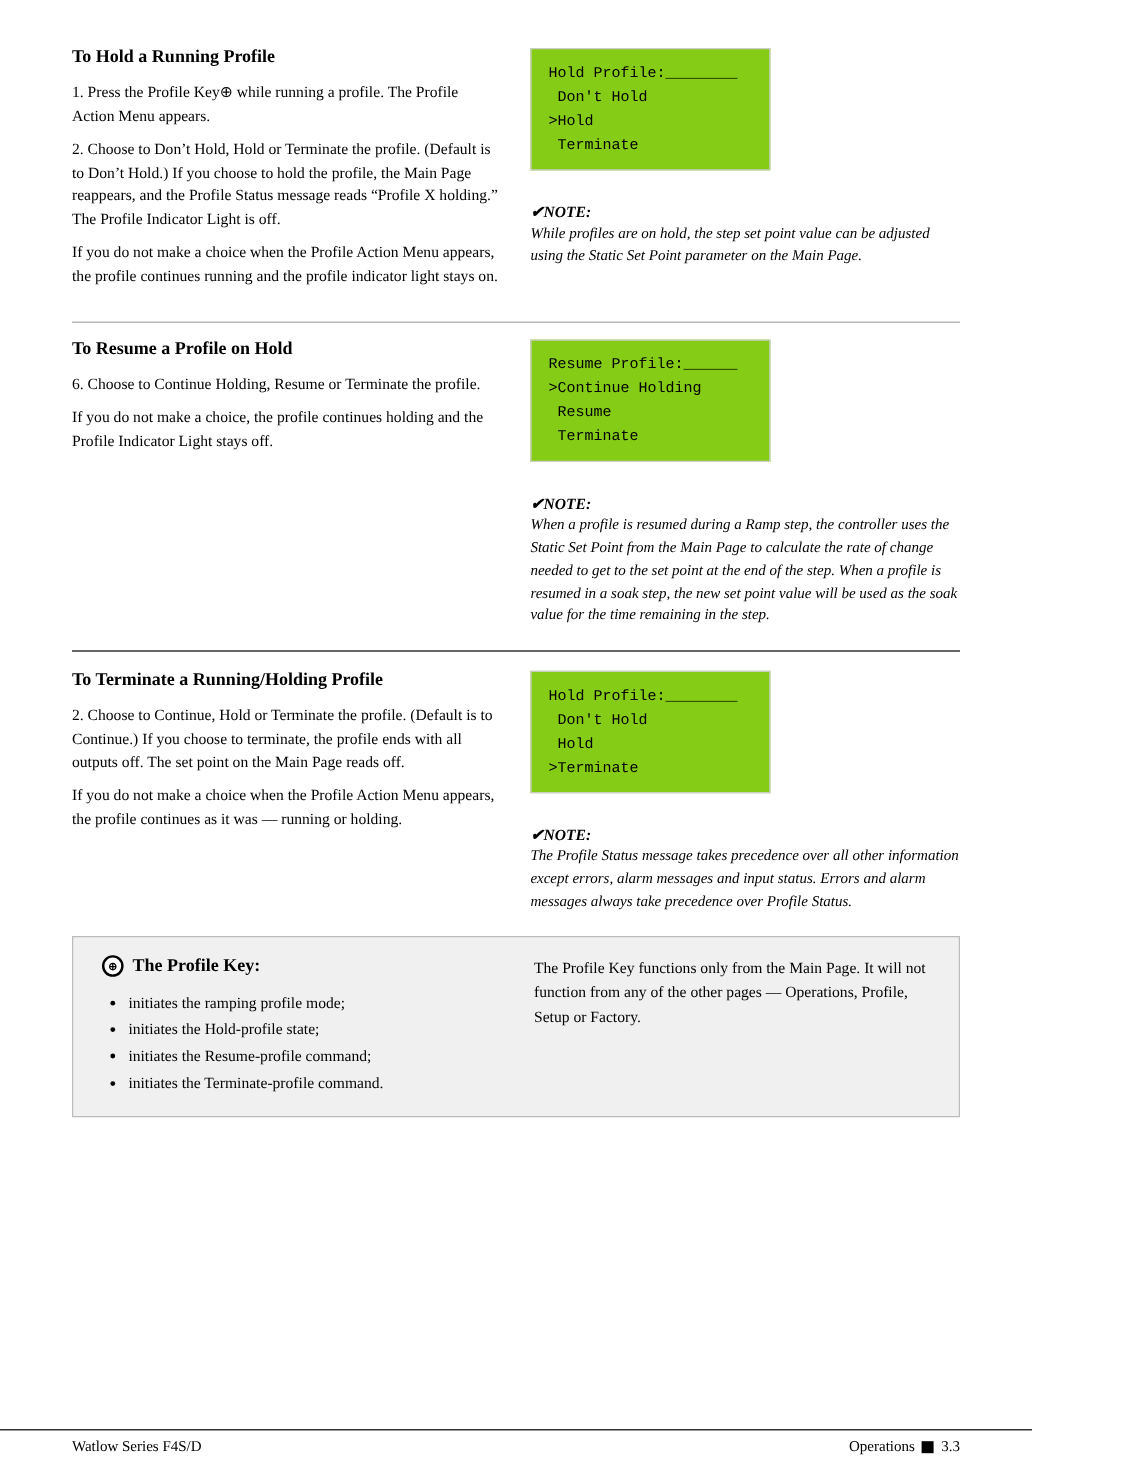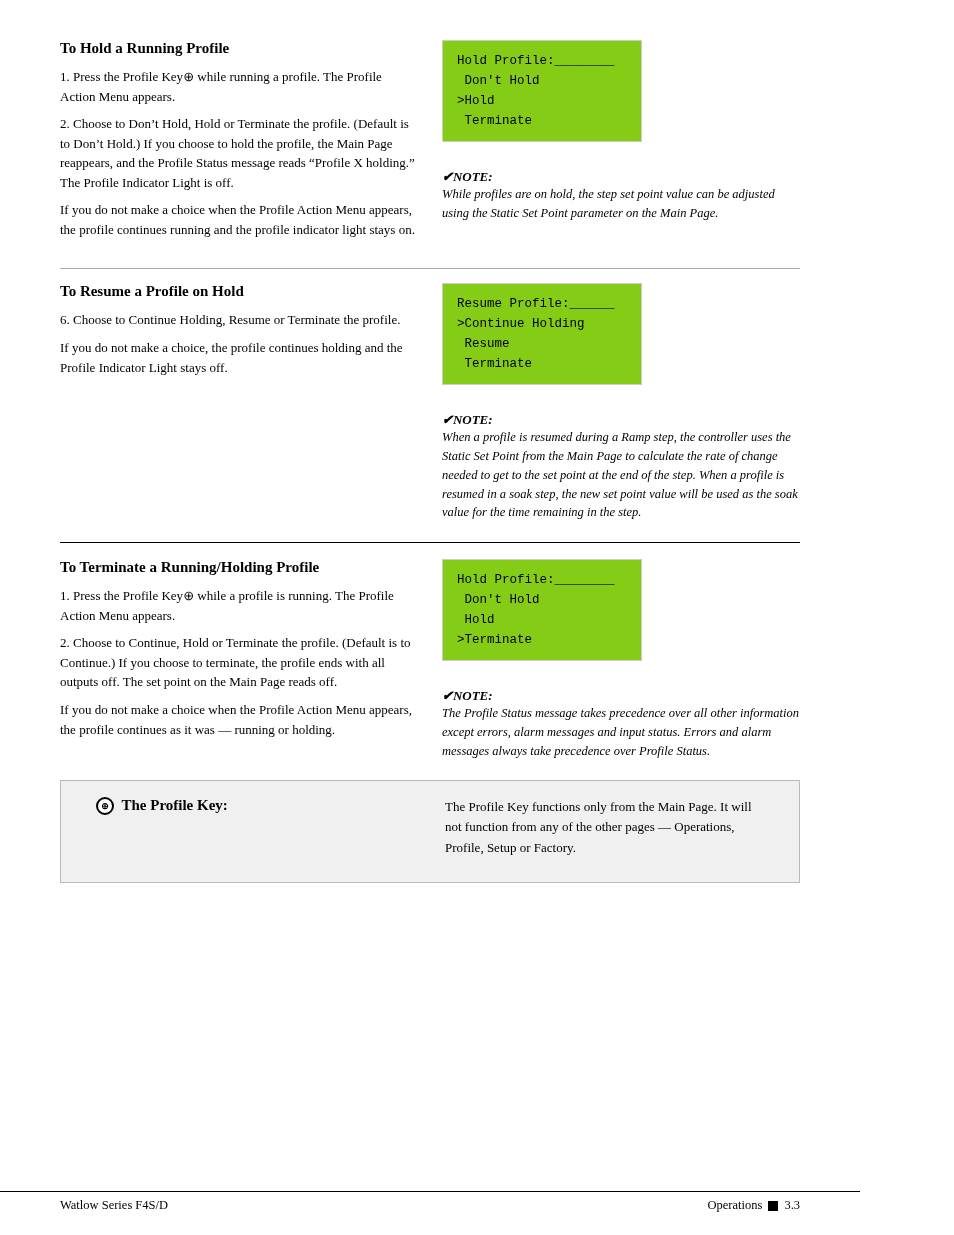--- a/index.html
+++ b/index.html
@@ -100,21 +100,21 @@
     .info-text {
       font-size: 13px;
       line-height: 1.55;
       margin-bottom: 8px;
     }
 
     
     .profile-key-section {
       background: #f0f0f0;
       border: 1px solid #bbb;
-      padding: 16px 35px;
+      padding: 16px 24px;
       display: flex;
       gap: 30px;
       margin-top: 20px;
     }
 
     .profile-key-left {
       flex: 1;
     }
 
     .profile-key-right {
@@ -250,23 +250,20 @@
       </div>
     </div>
   </div>
 
   <hr class="section-hr-top">
 
   <div class="section two-col">
     <div class="col-left">
       <div class="section-title">To Terminate a Running/Holding Profile</div>
 
-      <div class="step">
-        <span class="step-label">1. Press the Profile Key</span>⊕<span class="step-label"> while a profile is running.</span><span> The Profile Action Menu appears.</span>
-      </div>
 
       <div class="step">
         <span class="step-label">2. Choose to Continue, Hold or Terminate</span><span> the profile. (Default is to Continue.) If you choose to terminate, the profile ends with all outputs off. The set point on the Main Page reads off.</span>
       </div>
 
       <p class="info-text">If you do not make a choice when the Profile Action Menu appears, the profile continues as it was — running or holding.</p>
     </div>
 
     <div class="col-right">
       <div class="lcd-box">
@@ -282,20 +279,26 @@
       </div>
     </div>
   </div>
 
   <div class="profile-key-section">
     <div class="profile-key-left">
       <div class="profile-key-title">
         <span class="circle-icon">⊕</span>
         <span>The Profile Key:</span>
       </div>
+      <ul class="bullet-list">
+        <li>initiates the ramping profile mode;</li>
+        <li>initiates the Hold-profile state;</li>
+        <li>initiates the Resume-profile command;</li>
+        <li>initiates the Terminate-profile command.</li>
+      </ul>
     </div>
     <div class="profile-key-right">
       <p class="info-text">The Profile Key functions only from the Main Page. It will not function from any of the other pages — Operations, Profile, Setup or Factory.</p>
     </div>
   </div>
 
   <div class="page-footer">
     <span>Watlow Series F4S/D</span>
     <div class="footer-right">
       <span>Operations</span>

